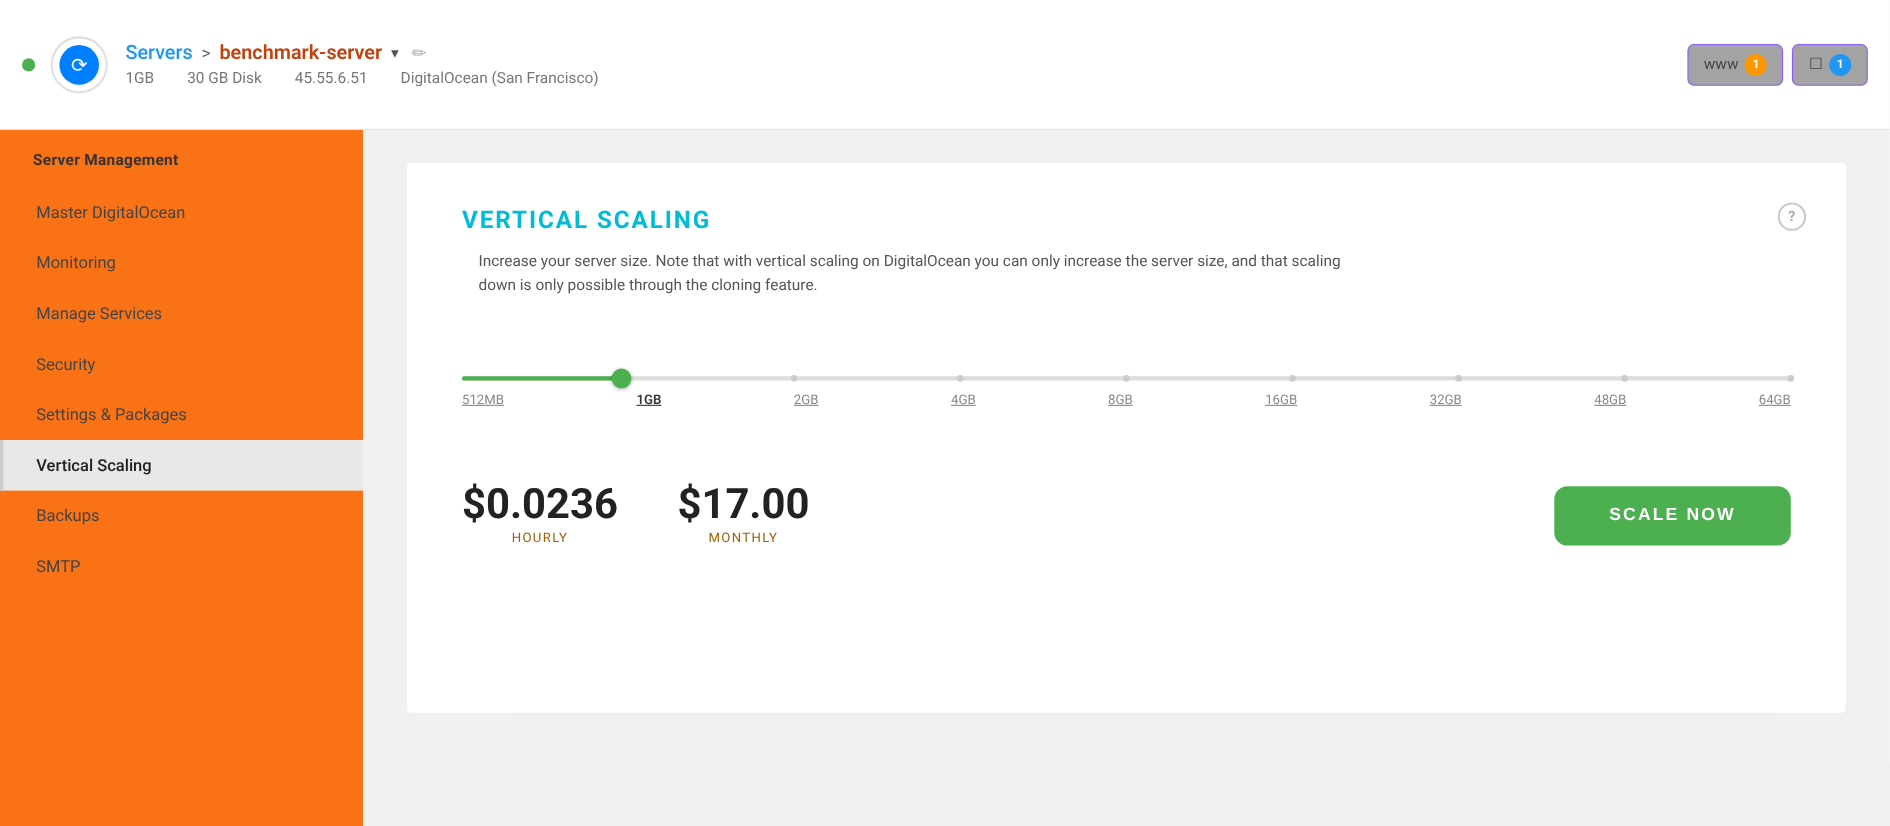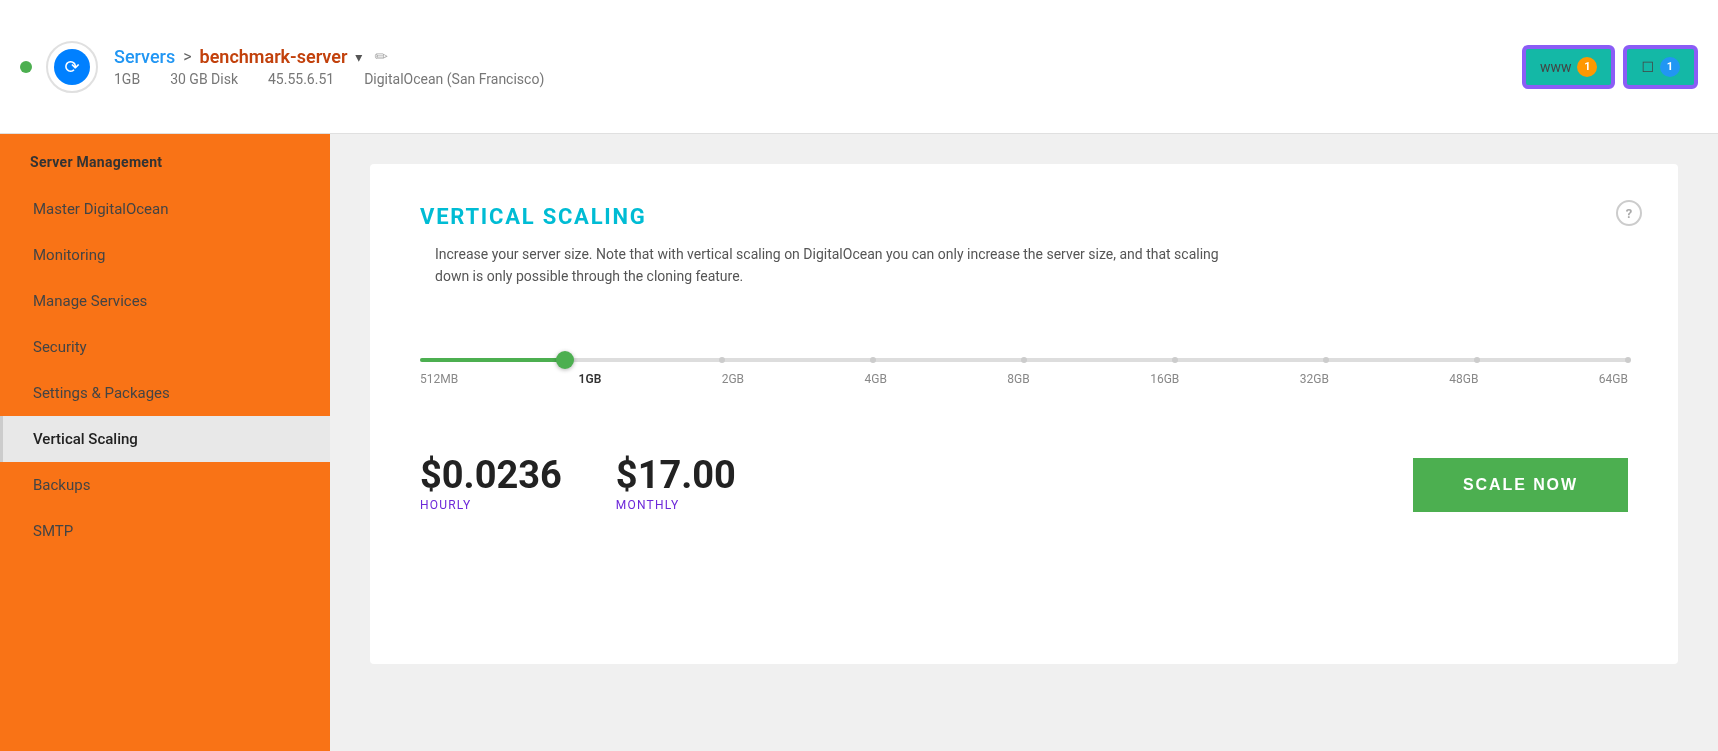--- a/index.html
+++ b/index.html
@@ -7,21 +7,21 @@
       font-family: -apple-system, BlinkMacSystemFont, 'Segoe UI', Roboto, sans-serif;
       background: #f0f0f0;
       min-height: 751px;
       width: 1718px;
       overflow-x: hidden;
     }
 
     
     .top-header {
       background: #fff;
-      height: 134px;
+      height: 118px;
       display: flex;
       align-items: center;
       padding: 0 20px;
       border-bottom: 1px solid #e0e0e0;
       position: relative;
     }
     .status-dot {
       width: 12px;
       height: 12px;
       background: #4caf50;
@@ -102,24 +102,24 @@
     .header-right {
       margin-left: auto;
       display: flex;
       gap: 8px;
       align-items: center;
     }
     .header-badge {
       display: flex;
       align-items: center;
       gap: 6px;
-      border: 4px solid #8b5cf6;
+      border: 1px solid #8b5cf6;
       border-radius: 6px;
       padding: 8px 14px;
-      background: #14b8a6;
+      background: #a3a3a3;
       cursor: pointer;
       font-size: 14px;
       color: #444;
     }
     .badge-count {
       background: #ff9800;
       color: #fff;
       border-radius: 50%;
       width: 20px;
       height: 20px;
@@ -262,20 +262,21 @@
     }
     .slider-labels {
       display: flex;
       justify-content: space-between;
       margin-top: 10px;
     }
     .slider-label {
       font-size: 12px;
       color: #888;
       text-align: left;
+      text-decoration: underline;
     }
     .slider-label.active {
       color: #333;
       font-weight: 600;
     }
 
     
     .pricing-row {
       display: flex;
       align-items: flex-end;
@@ -283,35 +284,36 @@
     }
     .price-item {}
     .price-amount {
       font-size: 38px;
       font-weight: 700;
       color: #222;
       line-height: 1;
     }
     .price-label {
       font-size: 12px;
-      color: #6d28d9;
+      color: #a16207;
       letter-spacing: 0.1em;
       margin-top: 4px;
+      text-align: center;
     }
     .scale-btn {
       margin-left: auto;
       background: #4caf50;
       color: #fff;
       border: none;
       padding: 18px 50px;
       font-size: 16px;
       font-weight: 700;
       letter-spacing: 0.12em;
       text-transform: uppercase;
-      border-radius: 0;
+      border-radius: 12px;
       cursor: pointer;
     }
 
     
     .slider-dot {
       position: absolute;
       top: 50%;
       transform: translate(-50%, -50%);
       width: 6px;
       height: 6px;

